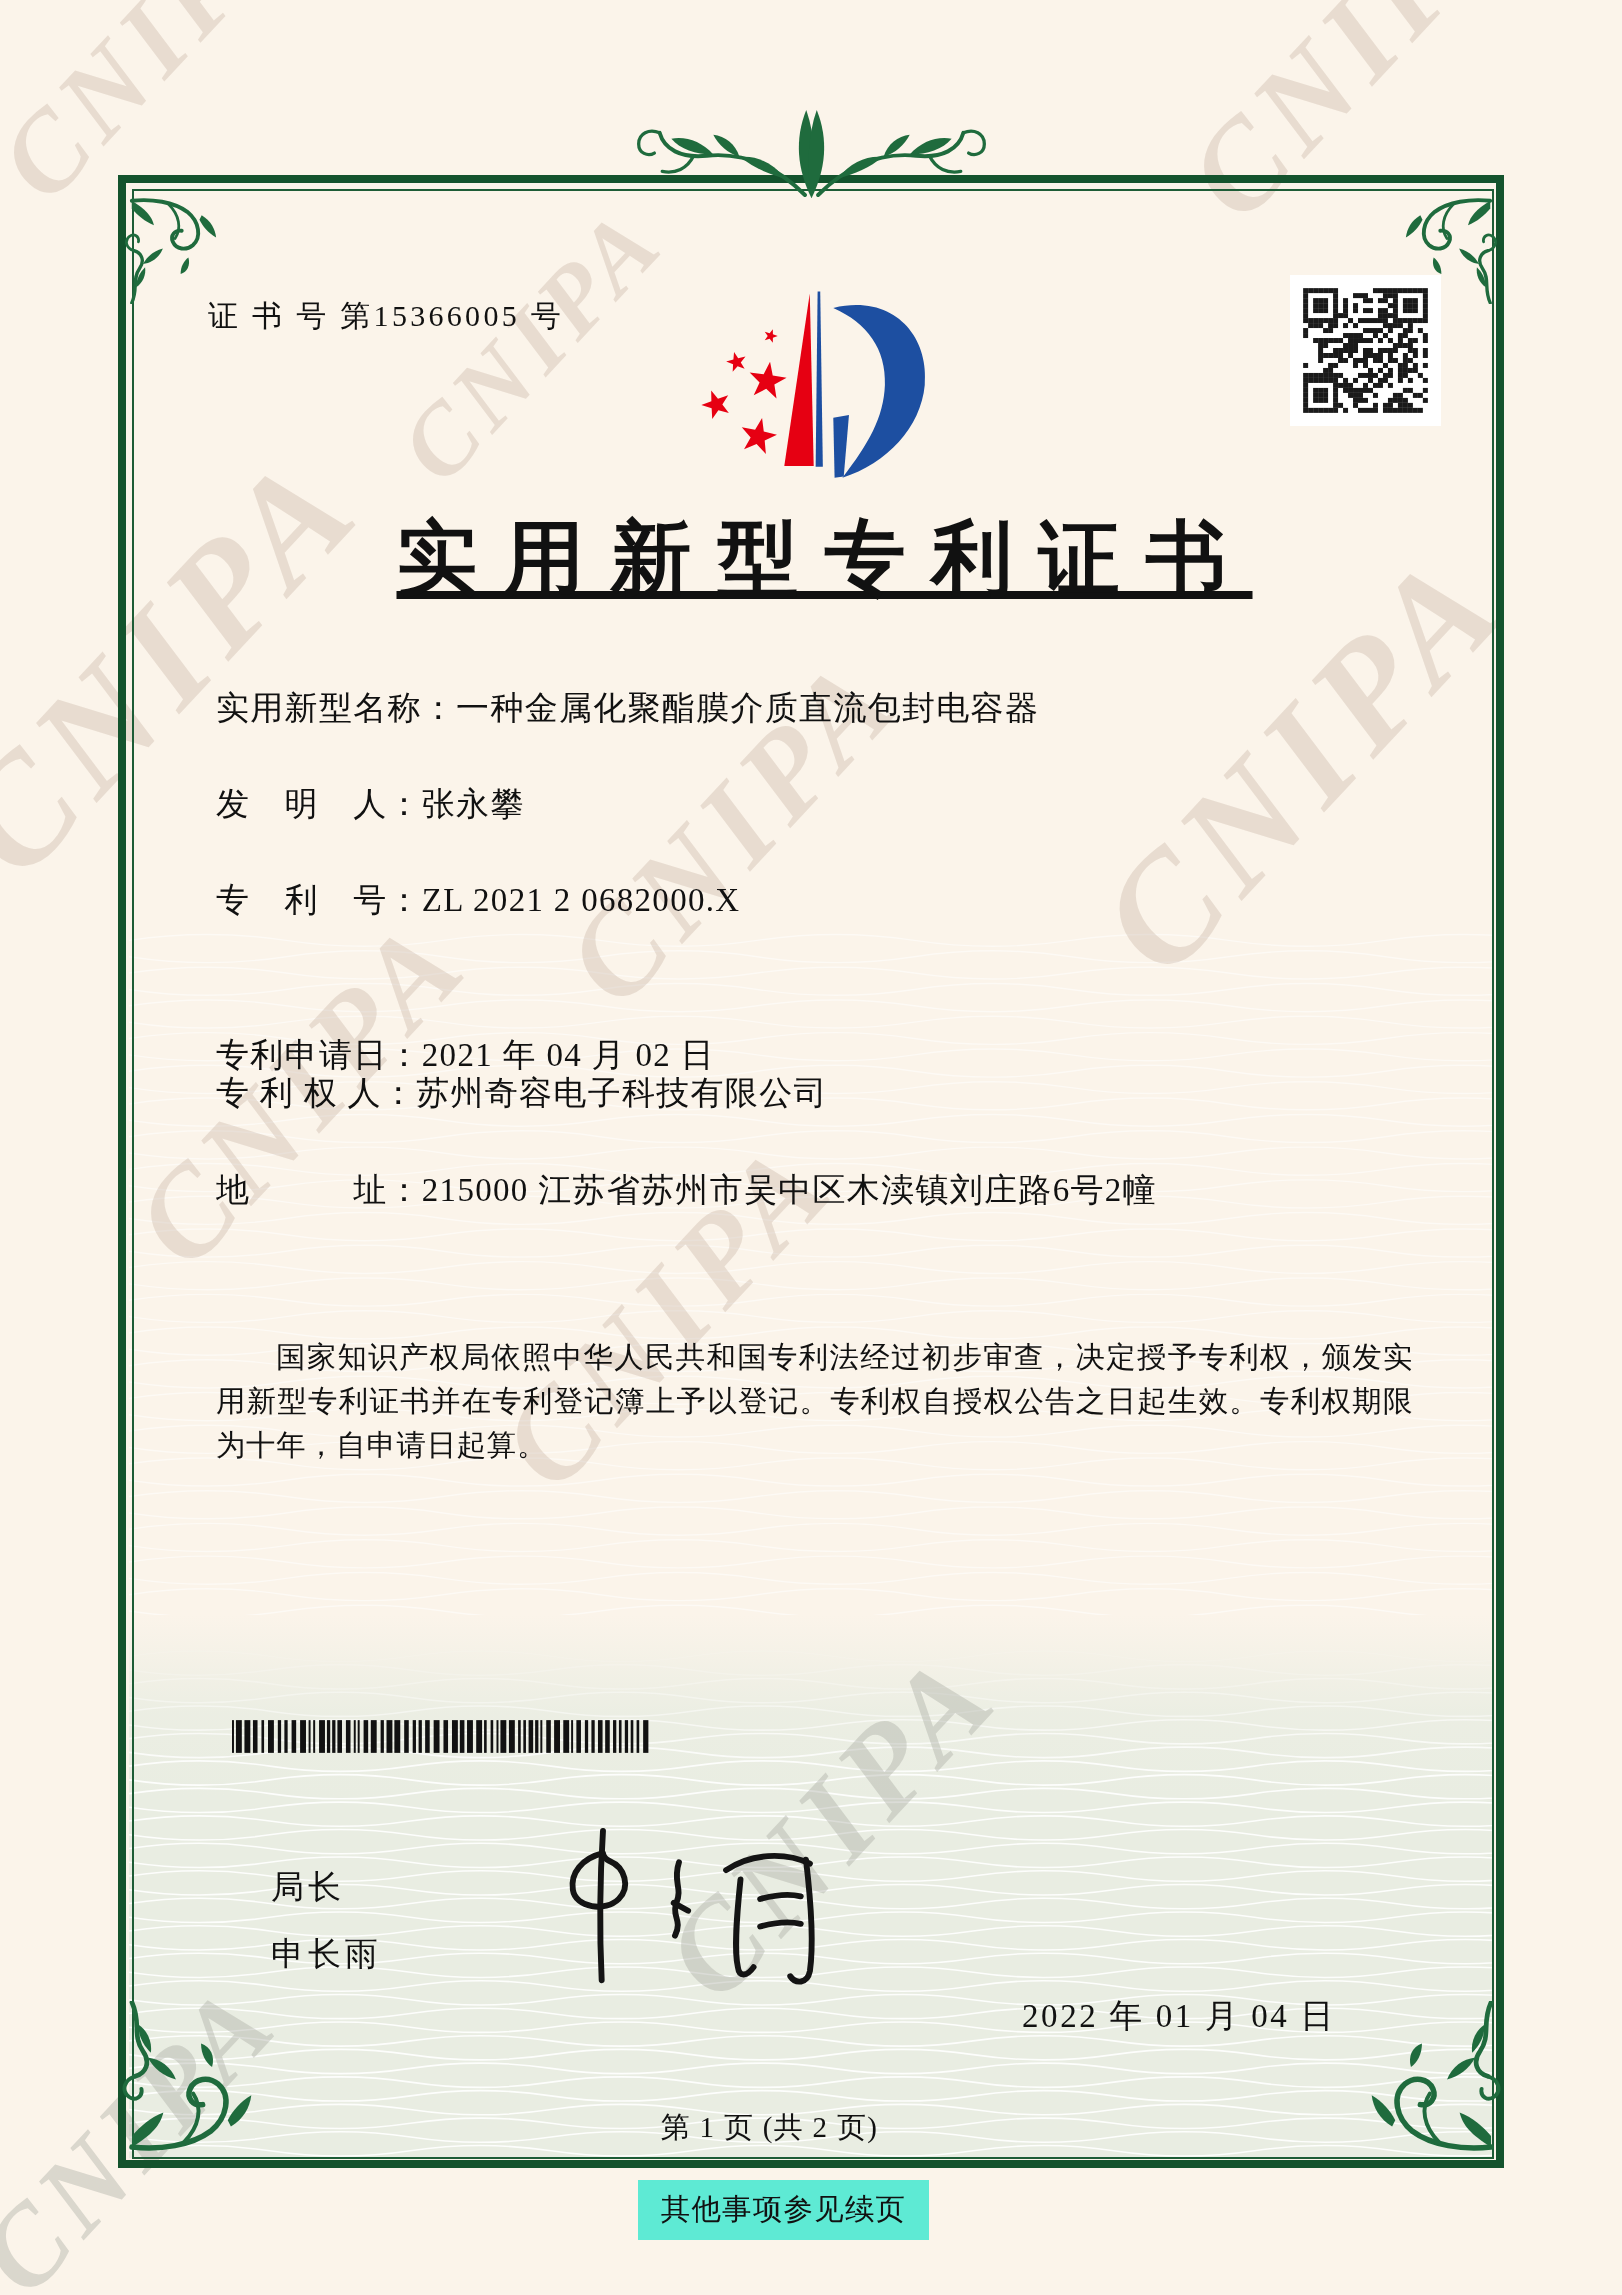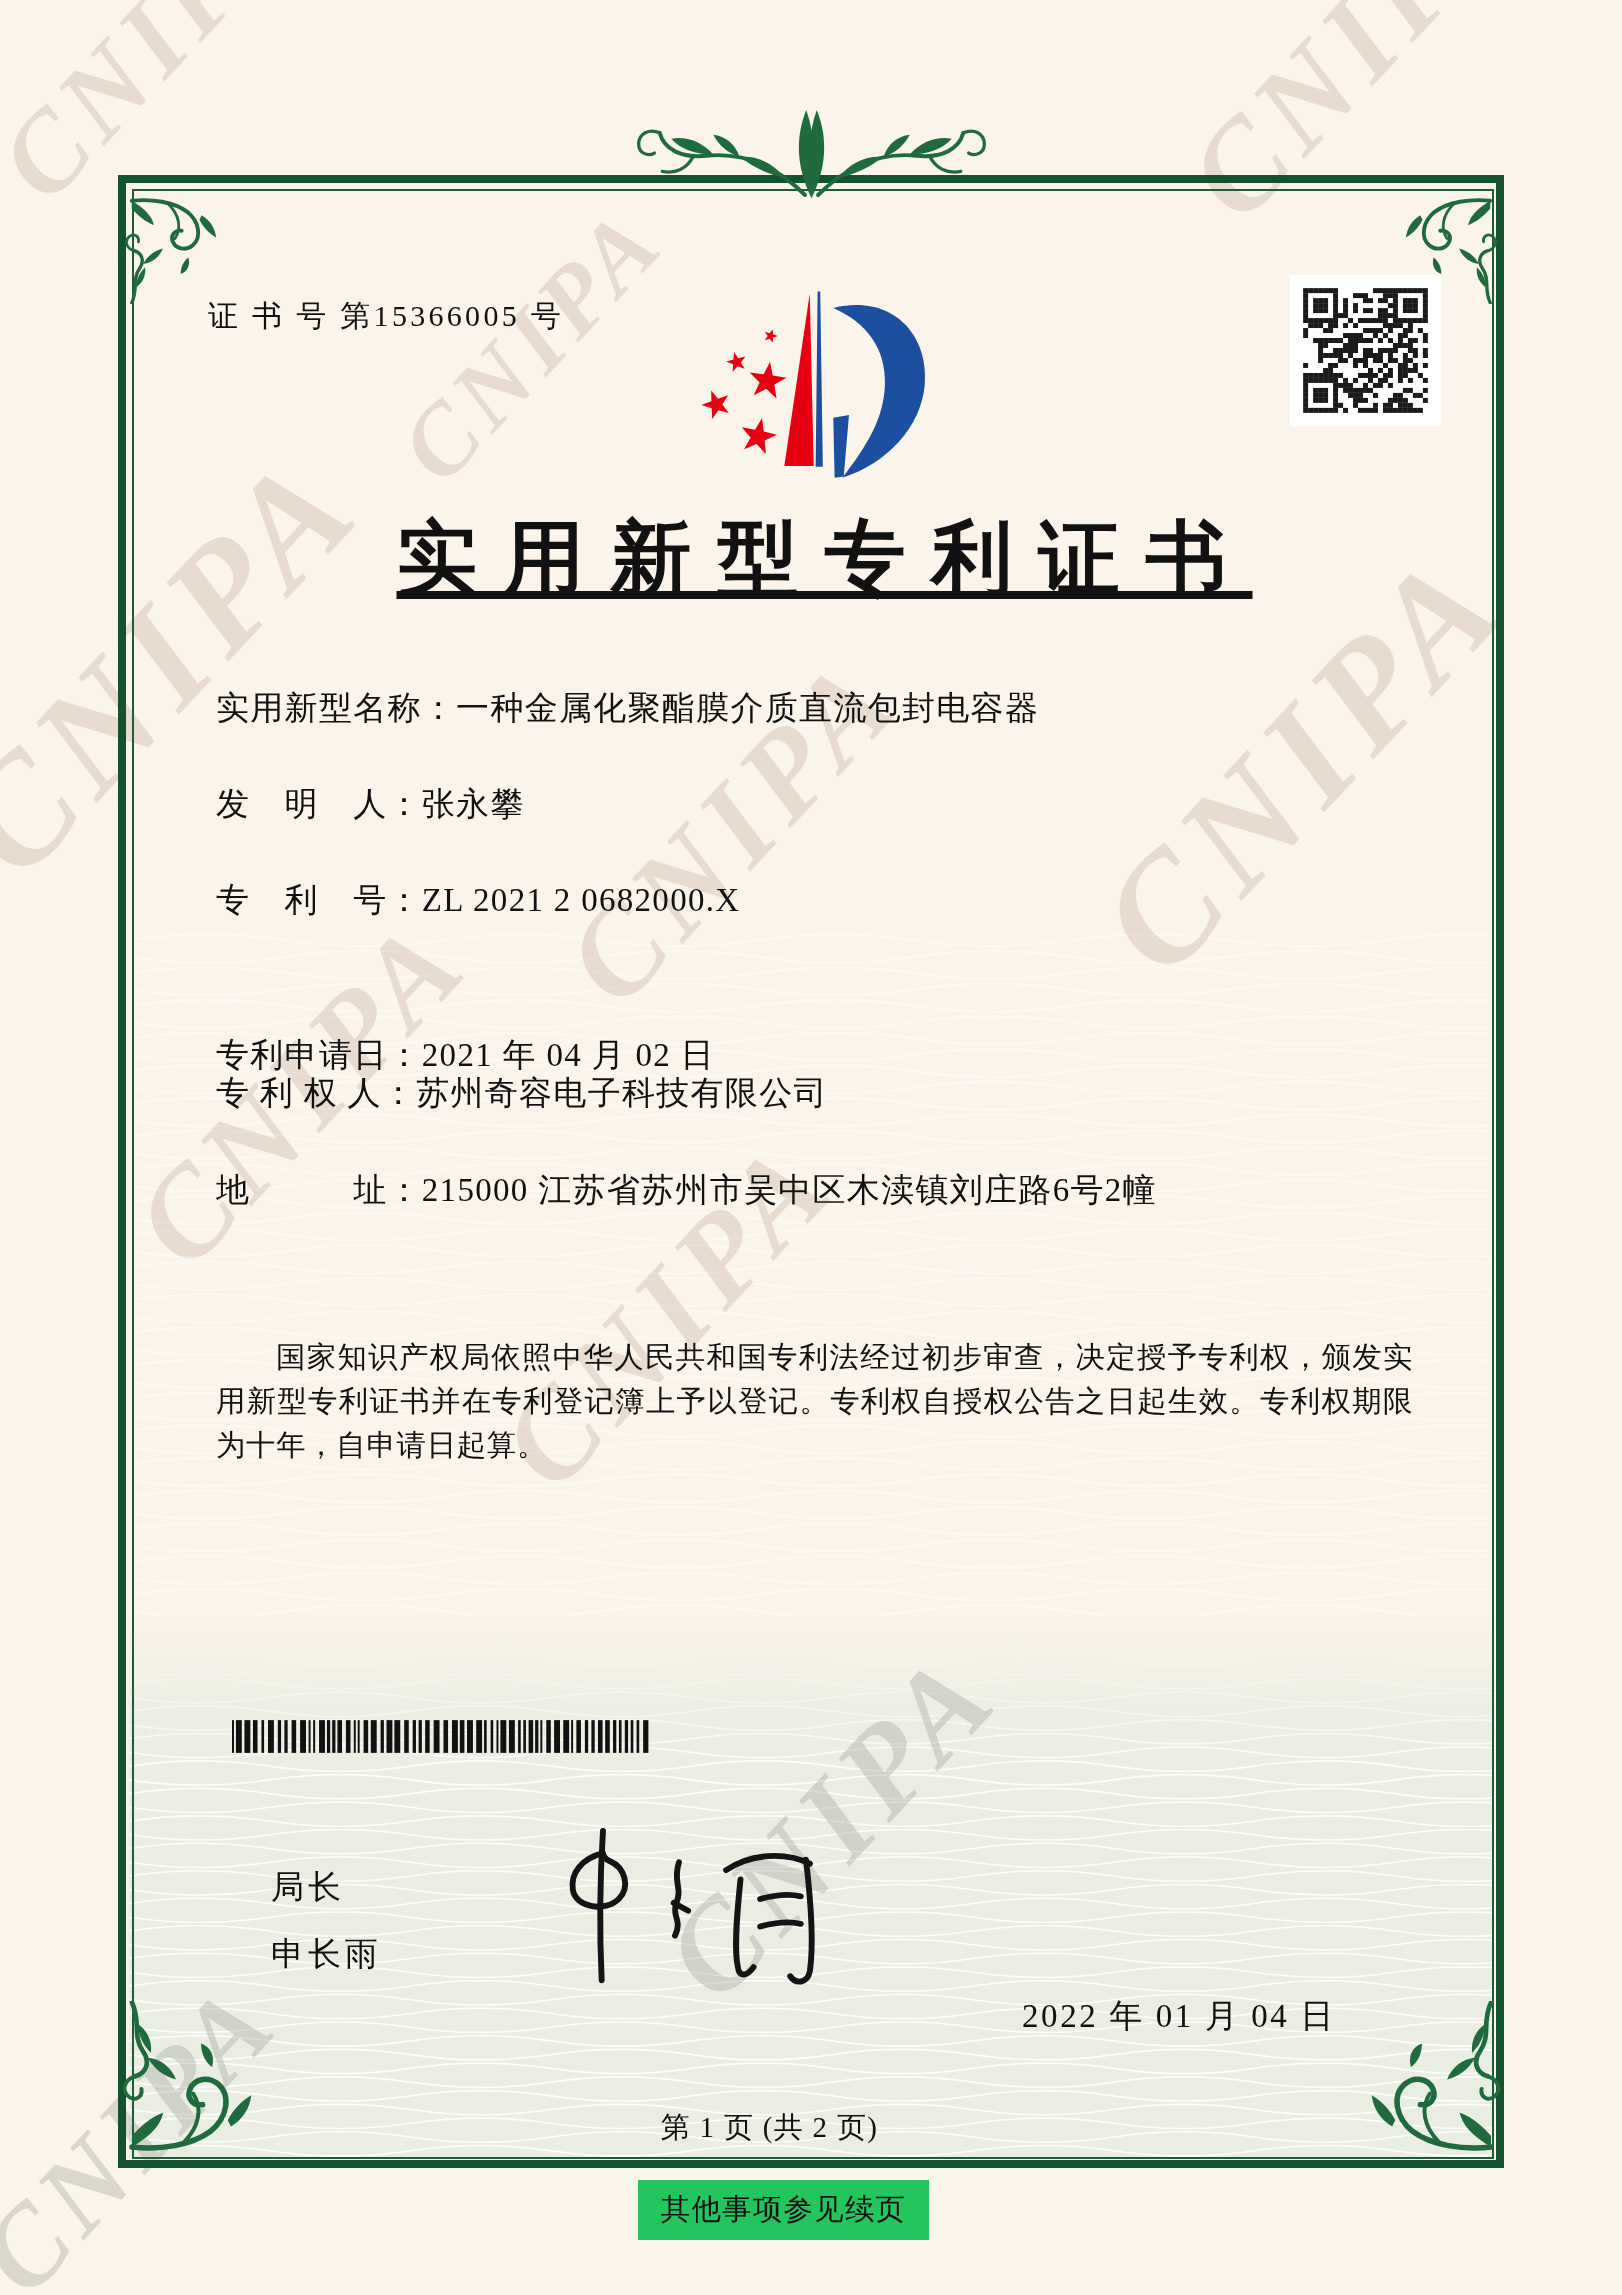--- a/index.html
+++ b/index.html
@@ -24,21 +24,21 @@
   .title{left:0;top:505px;width:1623px;text-align:center;font-size:81px;font-weight:bold;
          letter-spacing:26px;padding-left:26px;box-sizing:border-box;text-decoration:underline;}
   .frow{left:216px;font-size:33px;letter-spacing:1.3px;line-height:39px;white-space:nowrap;}
   .frow .p2{position:absolute;left:756px;top:0;white-space:nowrap;}
   .para{left:216px;width:1197px;font-size:29.4px;line-height:44px;letter-spacing:0.7px;
         text-indent:60px;text-align:justify;}
   .sig-label{left:247px;font-size:33px;letter-spacing:3.9px;margin-left:24px;}
   .grant-date{left:1022px;top:1994px;font-size:33px;letter-spacing:2.6px;}
   .page-no{left:0;top:2108px;width:1623px;padding-right:84px;box-sizing:border-box;
            text-align:center;font-size:29px;letter-spacing:1.3px;}
-  .footer-box{left:638px;top:2180px;width:291px;height:60px;background:#22c55e;
+  .footer-box{left:638px;top:2180px;width:291px;height:60px;background:#5eead4;
               display:flex;align-items:center;justify-content:center;}
   .footer-box span{font-size:29.4px;letter-spacing:1.3px;}
   .qr-box{position:absolute;left:1290px;top:275px;width:151px;height:151px;background:#ffffff;z-index:5;}
   .barcode{position:absolute;left:232px;top:1720px;z-index:5;}
   .logo{position:absolute;left:697px;top:287px;z-index:5;}
   .signature{position:absolute;left:510px;top:1819px;z-index:6;}
 </style>
 </head>
 <body>
 

